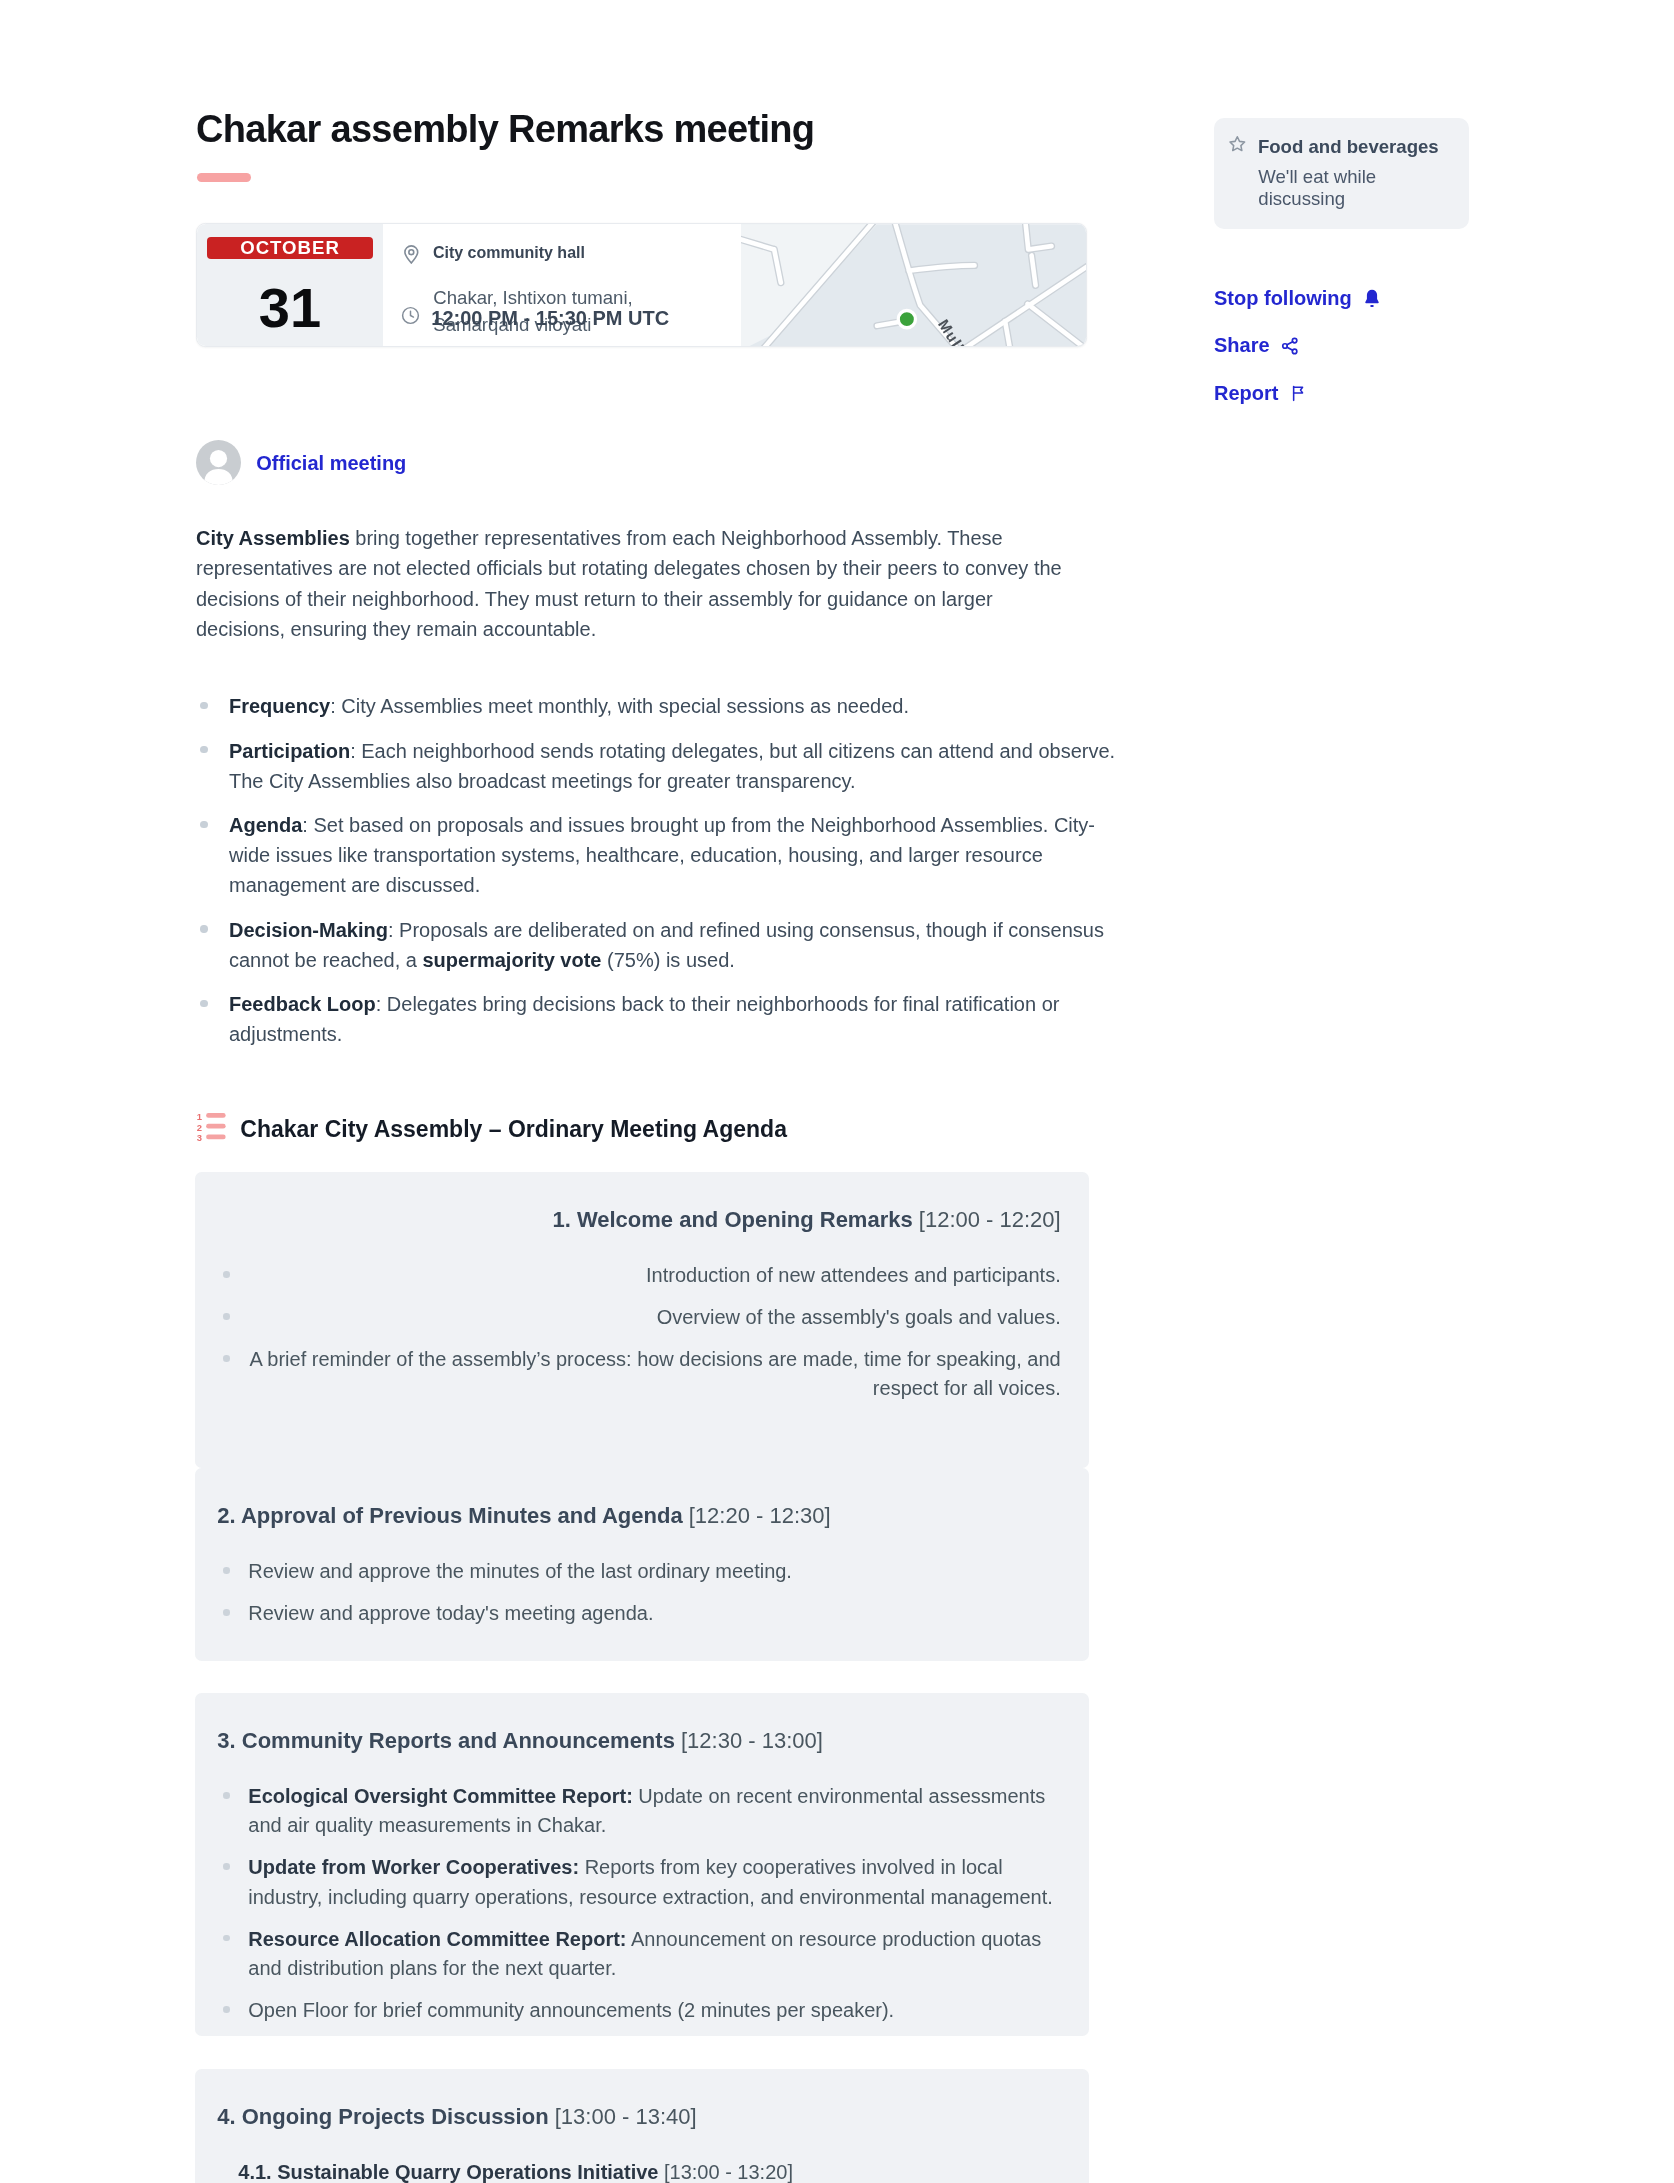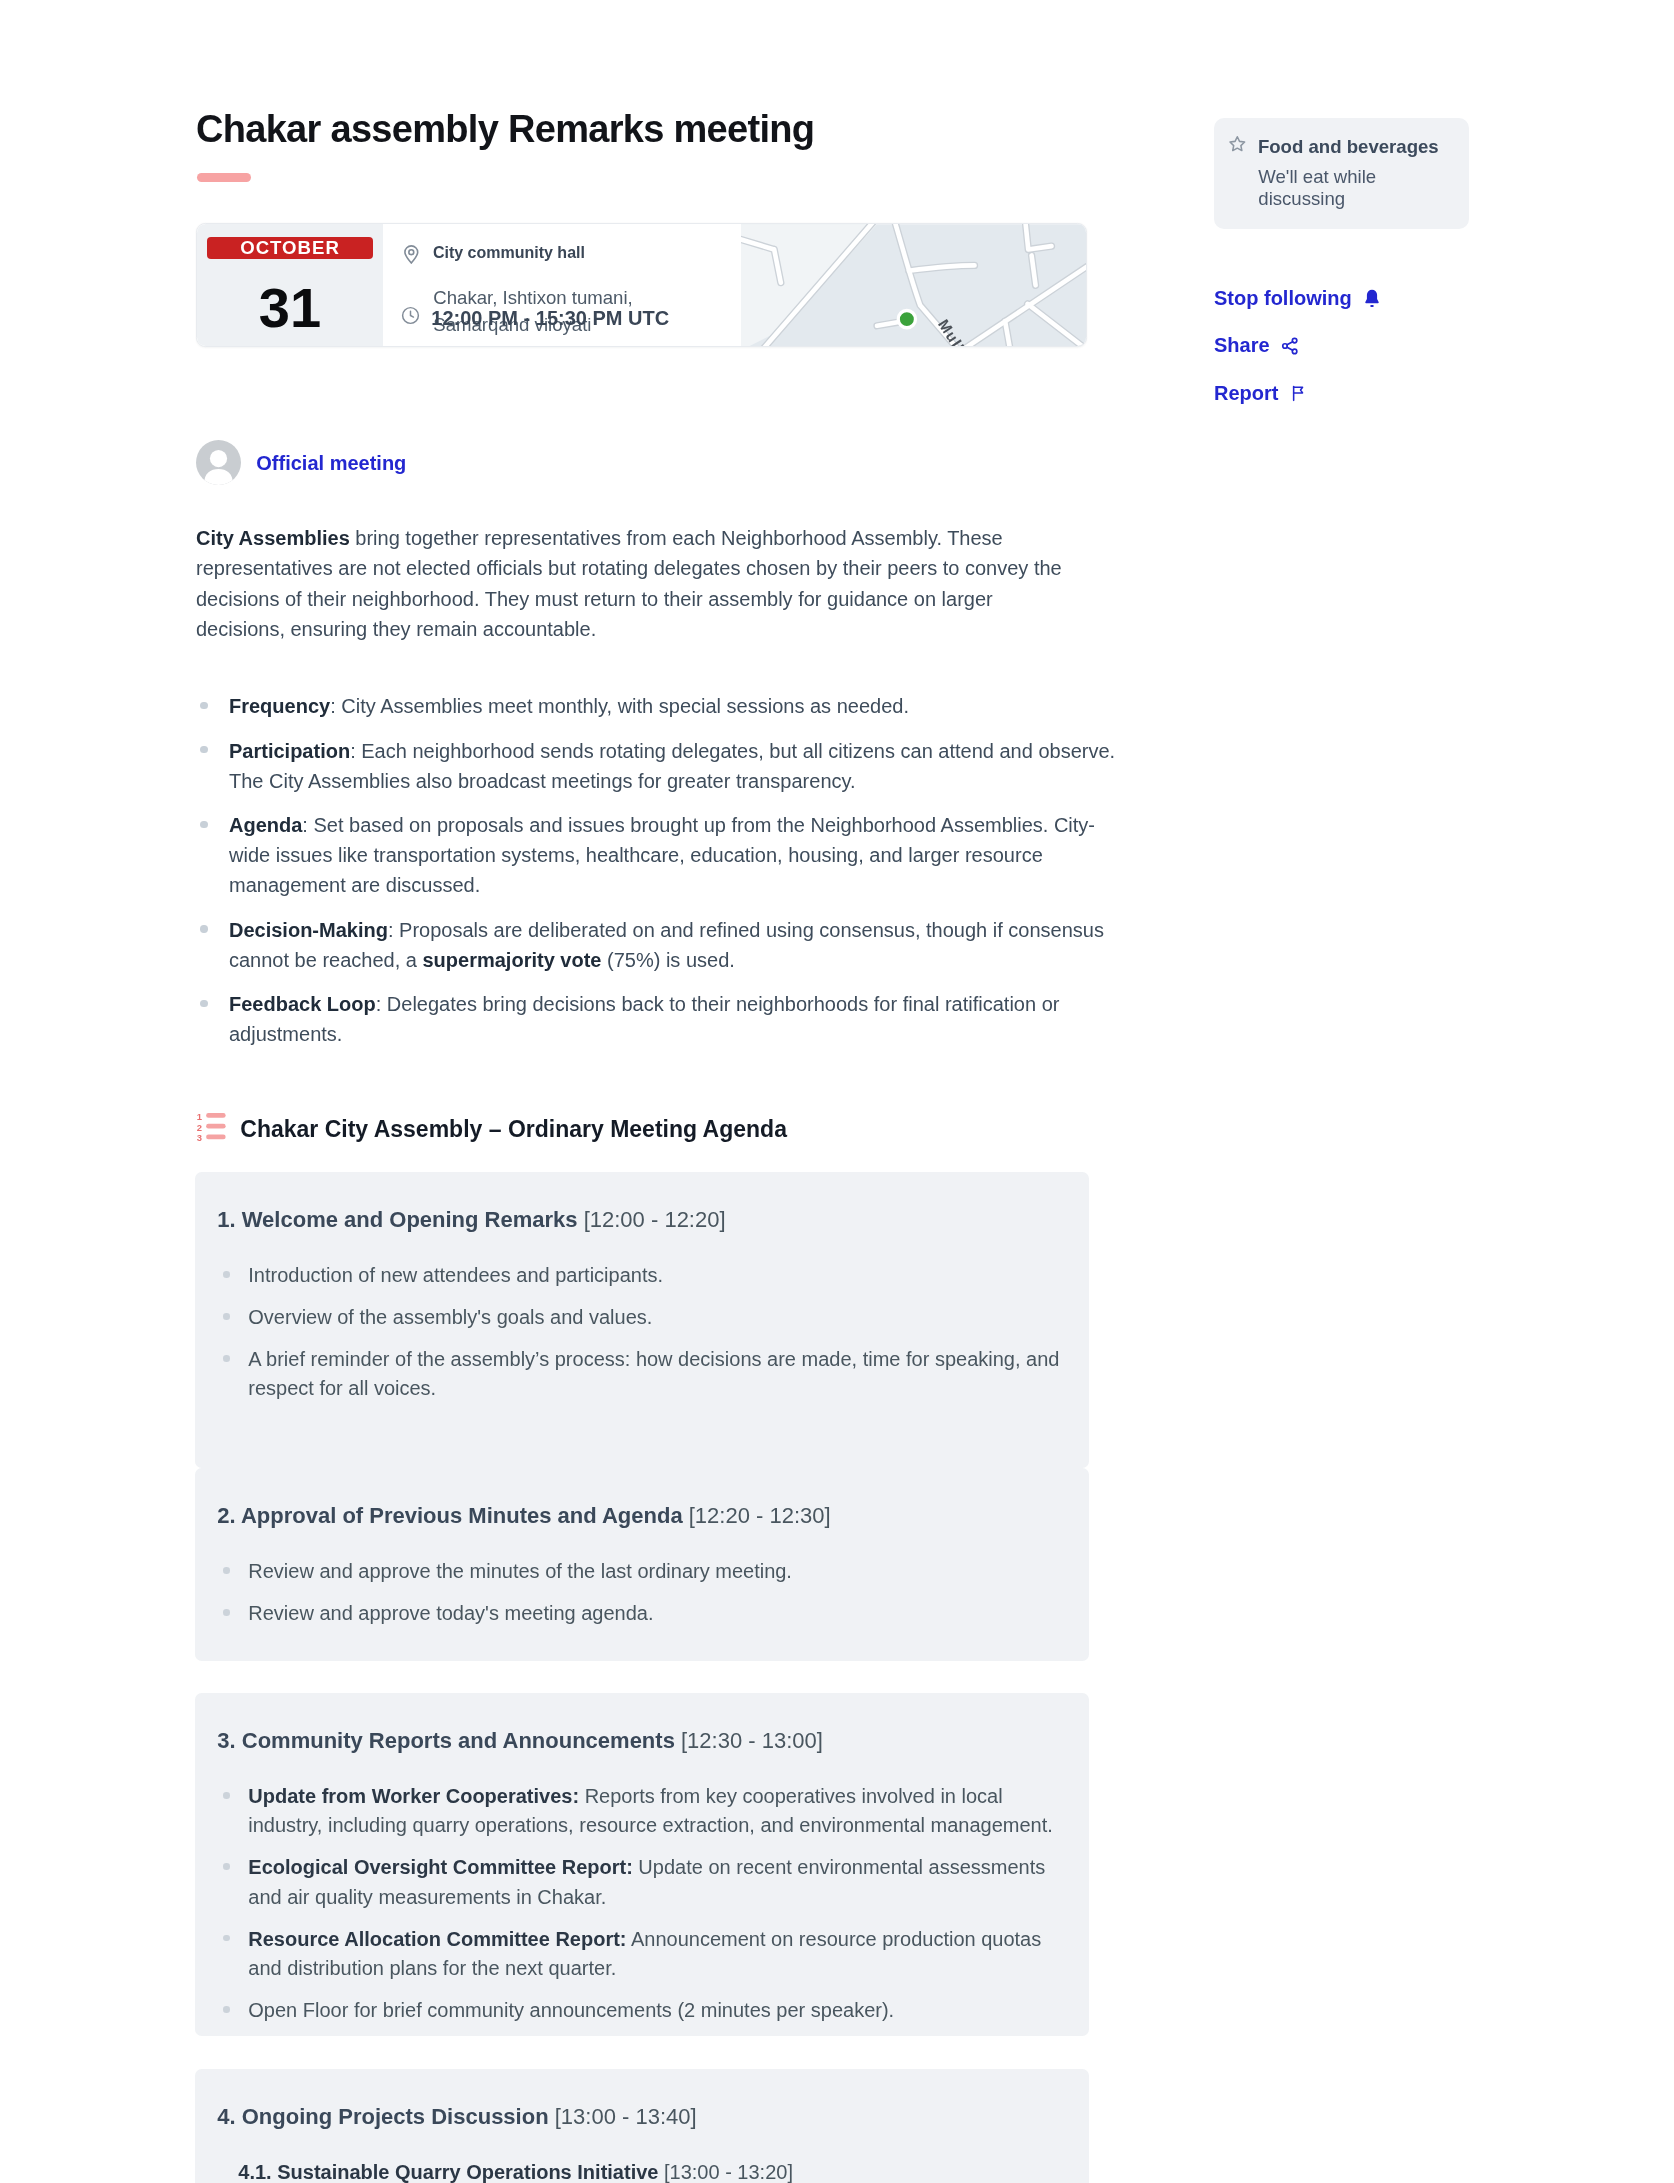--- a/index.html
+++ b/index.html
@@ -49,21 +49,21 @@
         box-sizing:border-box;padding:35px 28px 26.6px 22.6px;overflow:hidden;}
   .agenda-box h3{margin:0 0 28px 0;font-size:22px;font-weight:normal;color:#49565f;}
   .agenda-box h3 strong{color:#3a4859;}
   .box-list{margin:0;padding:0 0 0 31px;list-style:none;}
   .box-list li{position:relative;margin:0 0 12.6px 0;font-size:20px;line-height:1.47;color:#49565f;}
   .box-list li strong{color:#2b3745;}
   .box-list li::before{content:"";position:absolute;left:-25px;top:10px;width:6.6px;height:6.6px;
         border-radius:50%;background:#ccd3da;}
   .box-line{margin:0 0 18.6px 21px;font-size:20px;line-height:1.45;color:#49565f;}
   .box-line strong{color:#2b3745;}
-  .box1{top:1172px;height:296px;}
+  .box1{top:1172px;height:296px;text-align:right;}
   .box2{top:1468px;height:193px;}
   .box3{top:1693px;height:343px;}
   .box4{top:2069px;height:213px;}
   
   .sidebar{position:absolute;left:1214px;top:118px;width:255px;}
   .highlight-box{background:#f0f2f5;border-radius:10px;padding:16px 13.3px 18.6px 13.3px;box-sizing:border-box;}
   .highlight-title-row{display:flex;align-items:center;gap:10px;font-size:18.6px;font-weight:bold;color:#3c4a5c;}
   .highlight-sub{margin:6.6px 0 0 31px;font-size:18.6px;color:#4a576a;}
   .actions{margin-top:58px;}
   .action{display:flex;align-items:center;gap:10.6px;margin-bottom:24.6px;font-size:20px;font-weight:bold;cursor:pointer;}
@@ -202,22 +202,22 @@
         <section class="agenda-box box2">
           <h3><strong>2. Approval of Previous Minutes and Agenda</strong> [12:20 - 12:30]</h3>
           <ul class="box-list">
             <li>Review and approve the minutes of the last ordinary meeting.</li>
             <li>Review and approve today's meeting agenda.</li>
           </ul>
         </section>
         <section class="agenda-box box3">
           <h3><strong>3. Community Reports and Announcements</strong> [12:30 - 13:00]</h3>
           <ul class="box-list">
+            <li><strong>Ecological Oversight Committee Report:</strong> Update on recent environmental assessments and air quality measurements in Chakar.</li>
             <li><strong>Update from Worker Cooperatives:</strong> Reports from key cooperatives involved in local industry, including quarry operations, resource extraction, and environmental management.</li>
-            <li><strong>Ecological Oversight Committee Report:</strong> Update on recent environmental assessments and air quality measurements in Chakar.</li>
             <li><strong>Resource Allocation Committee Report:</strong> Announcement on resource production quotas and distribution plans for the next quarter.</li>
             <li>Open Floor for brief community announcements (2 minutes per speaker).</li>
           </ul>
         </section>
         <section class="agenda-box box4">
           <h3><strong>4. Ongoing Projects Discussion</strong> [13:00 - 13:40]</h3>
           <div class="box-line"><strong>4.1. Sustainable Quarry Operations Initiative</strong> [13:00 - 13:20]</div>
         </section>
       </div>
   </div>

